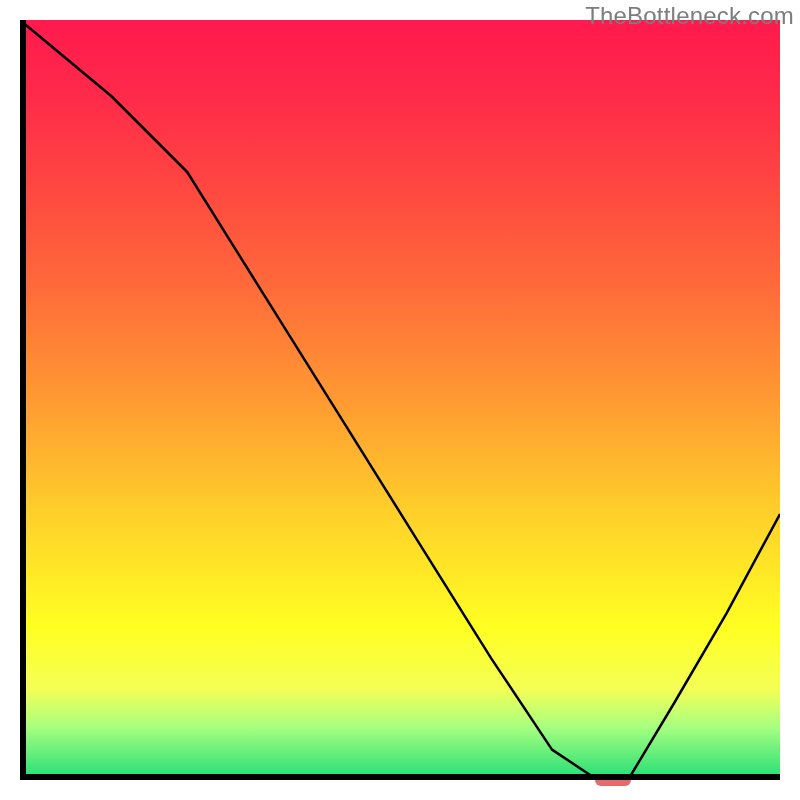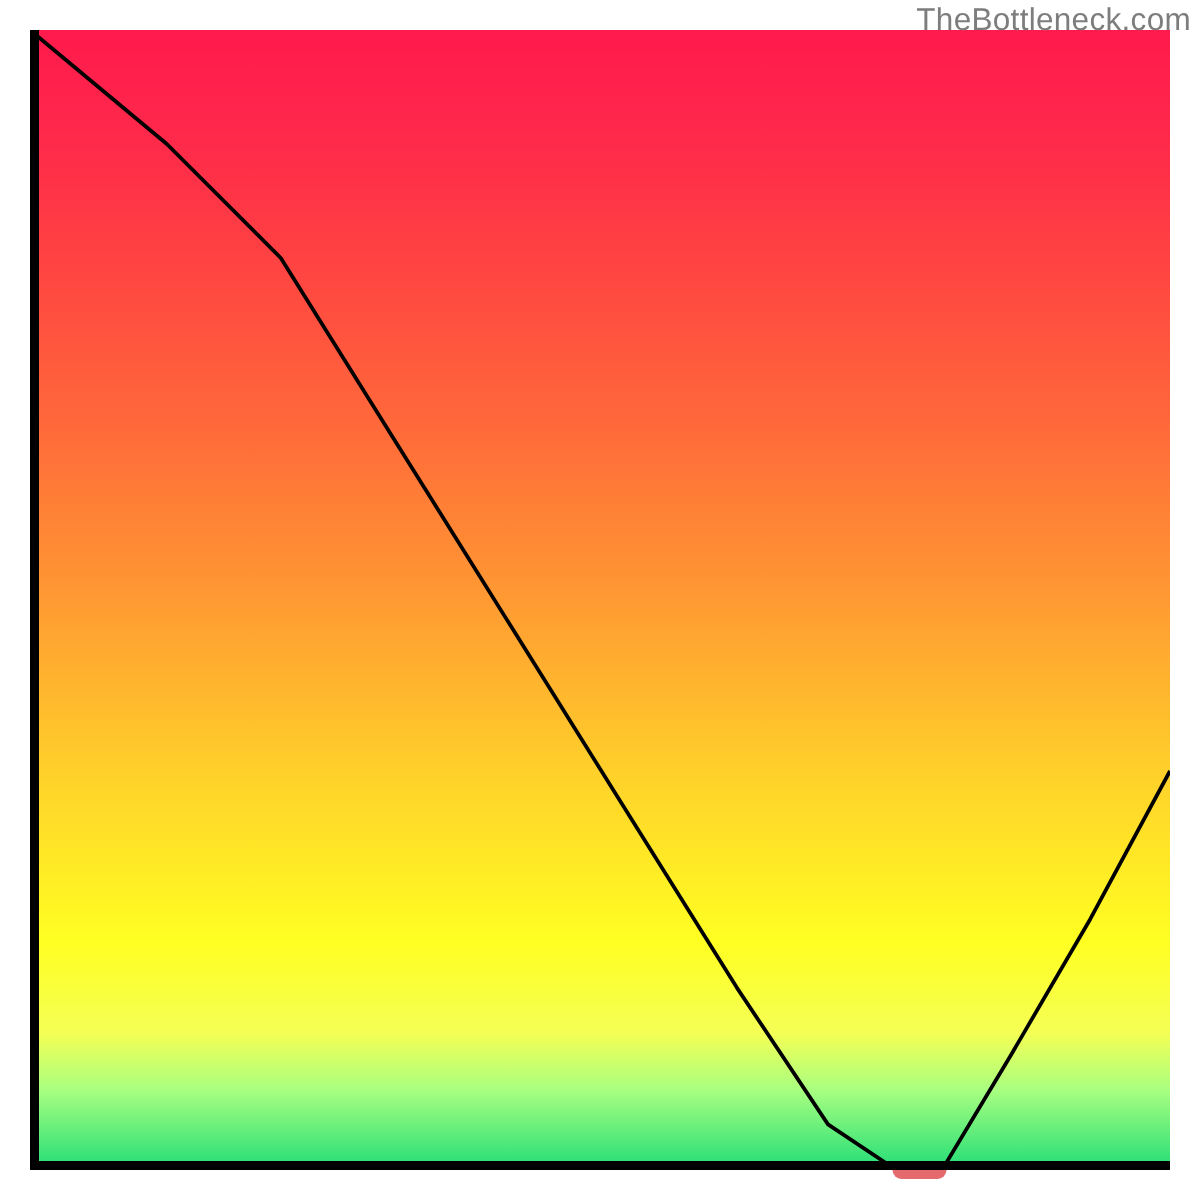--- a/index.html
+++ b/index.html
@@ -60,21 +60,21 @@
   .axis.bottom {
     left: 20px;
     top: 774px;   
     width: 760px;
     height: 6px;
   }
   .watermark {
     position: absolute;
     top: 2px;
     right: 6px;
-    font-size: 21px;
+    font-size: 24px;
     color: #7d7d7d;
     letter-spacing: 0.2px;
     font-weight: 500;
   }
   .minimum-marker {
     position: absolute;
     width: 36px;
     height: 12px;
     border-radius: 6px;
     background: #e46a6e;

